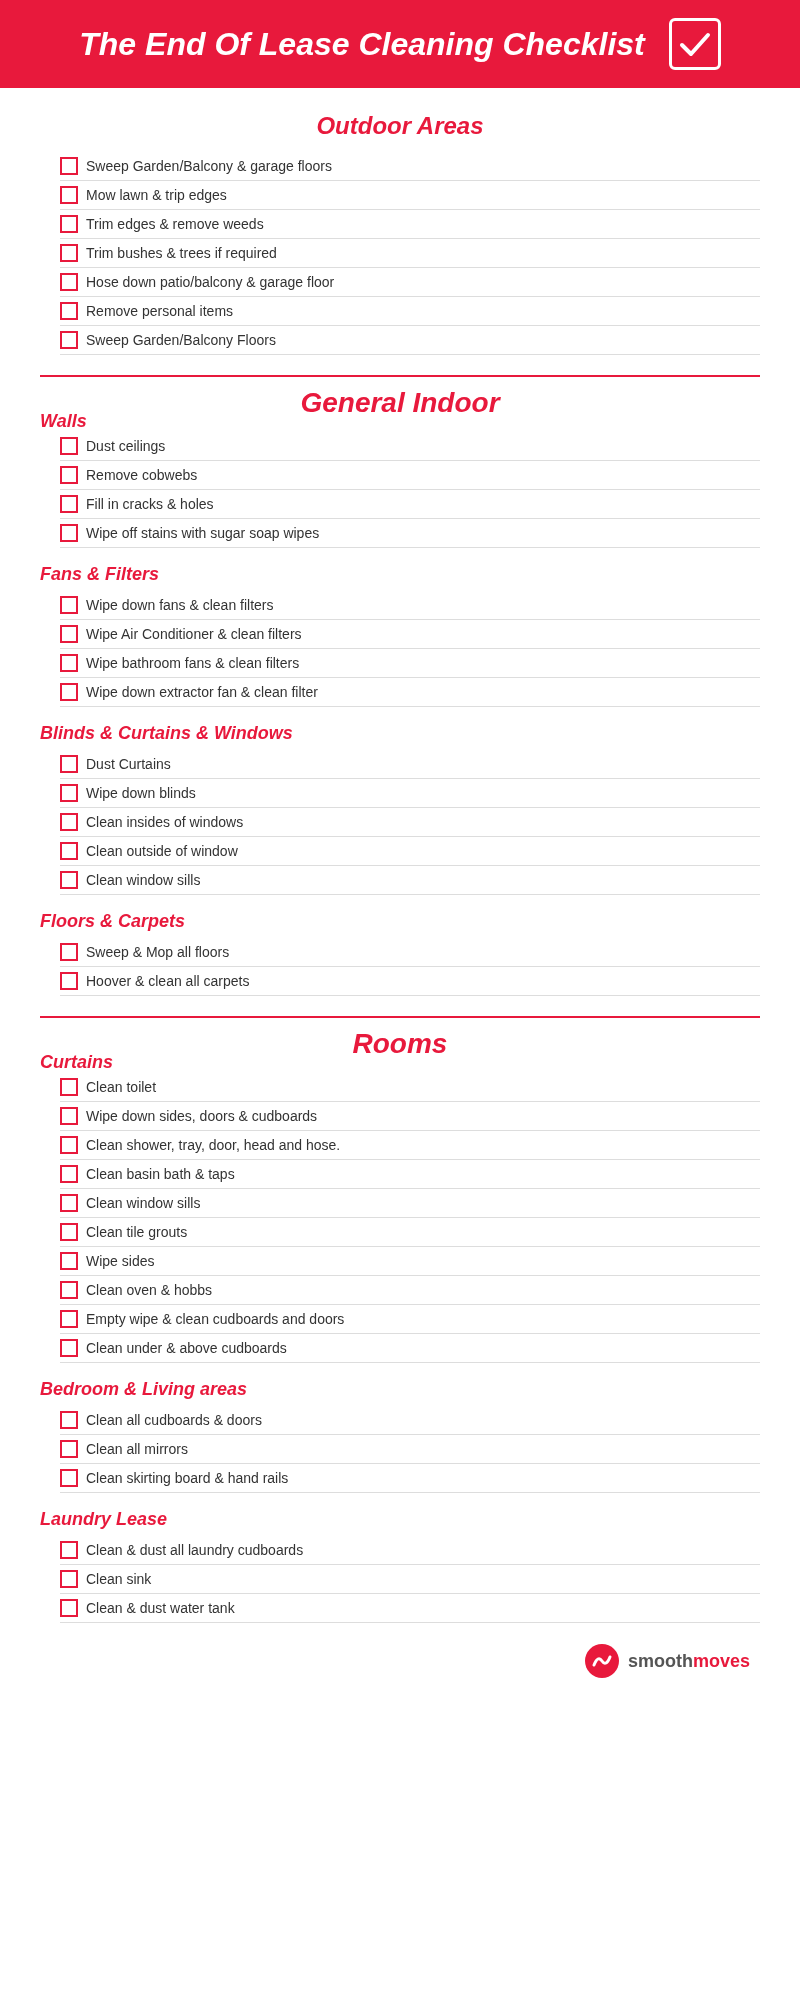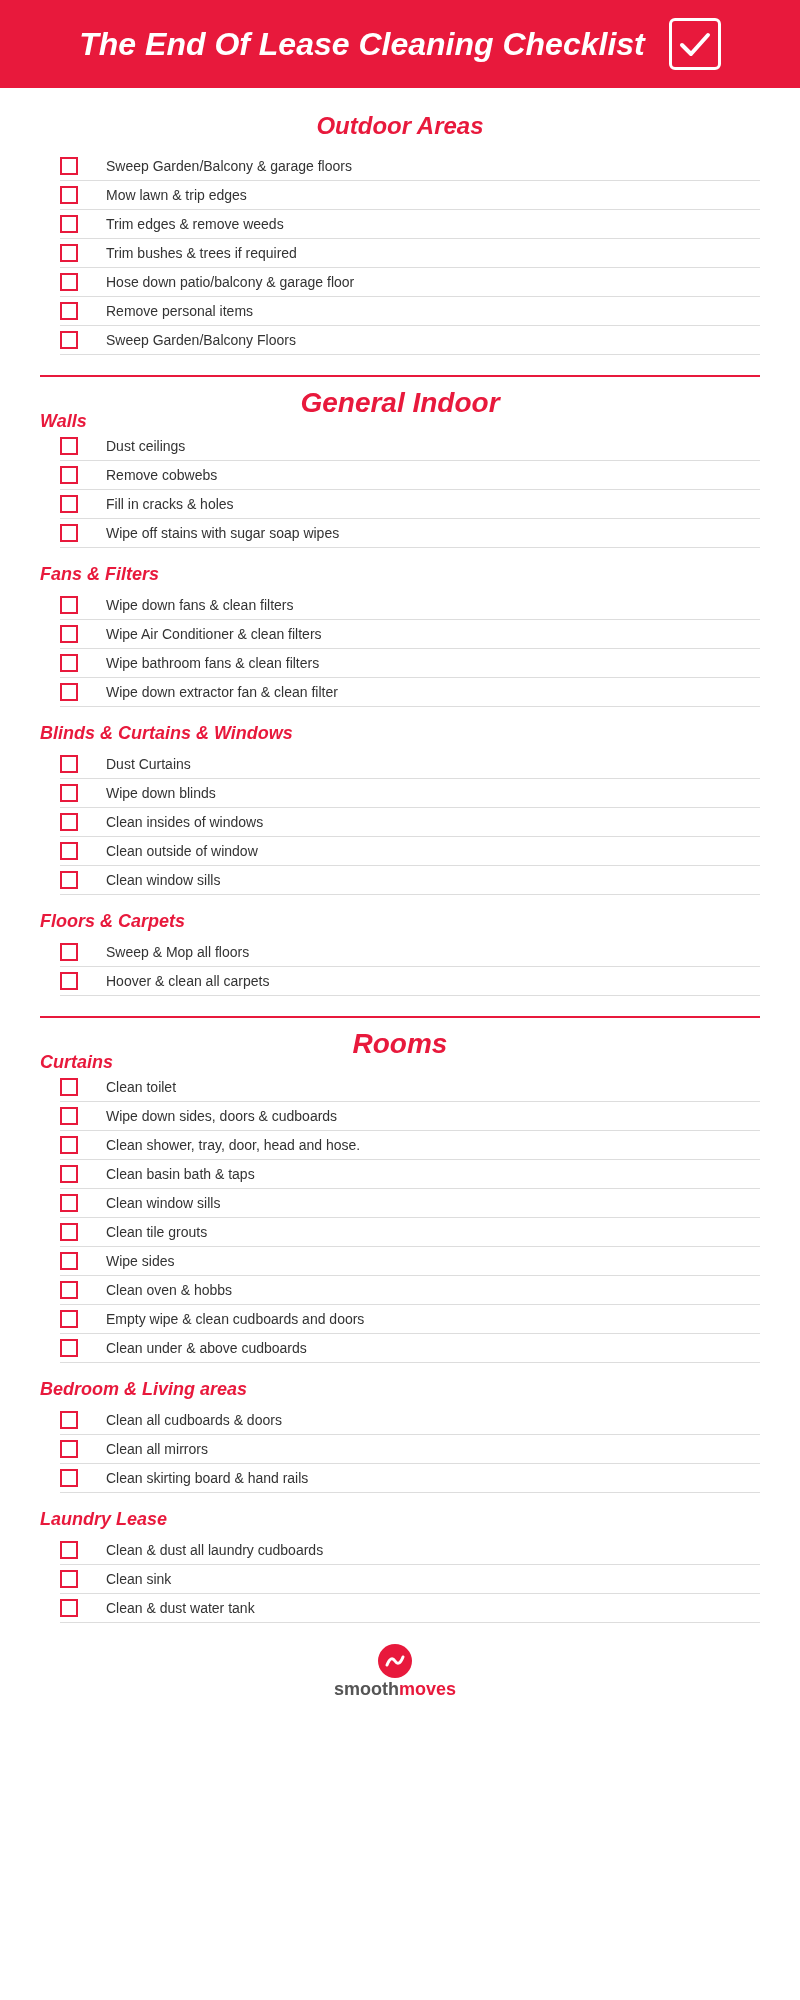--- a/index.html
+++ b/index.html
@@ -56,21 +56,21 @@
       font-size: 18px;
       font-weight: 900;
       font-style: italic;
       color: #e8193c;
       margin: 16px 0 6px 0;
     }
 
     .checklist-item {
       display: flex;
       align-items: center;
-      gap: 28px;
+      gap: 8px;
       padding: 5px 0;
       border-bottom: 1px solid #ddd;
       margin-left: 20px;
     }
 
     .checkbox {
       width: 18px;
       height: 18px;
       border: 2px solid #e8193c;
       flex-shrink: 0;
@@ -107,23 +107,23 @@
       font-size: 28px;
       font-weight: 900;
       font-style: italic;
       color: #e8193c;
     }
 
     .logo-area {
       display: flex;
       justify-content: flex-end;
       align-items: center;
+      gap: 8px;
       margin-top: 20px;
       padding-right: 10px;
-      flex-direction: column;
     }
     .logo-icon {
       width: 36px;
       height: 36px;
     }
     .logo-text {
       font-size: 18px;
       font-weight: 700;
       color: #555;
     }

